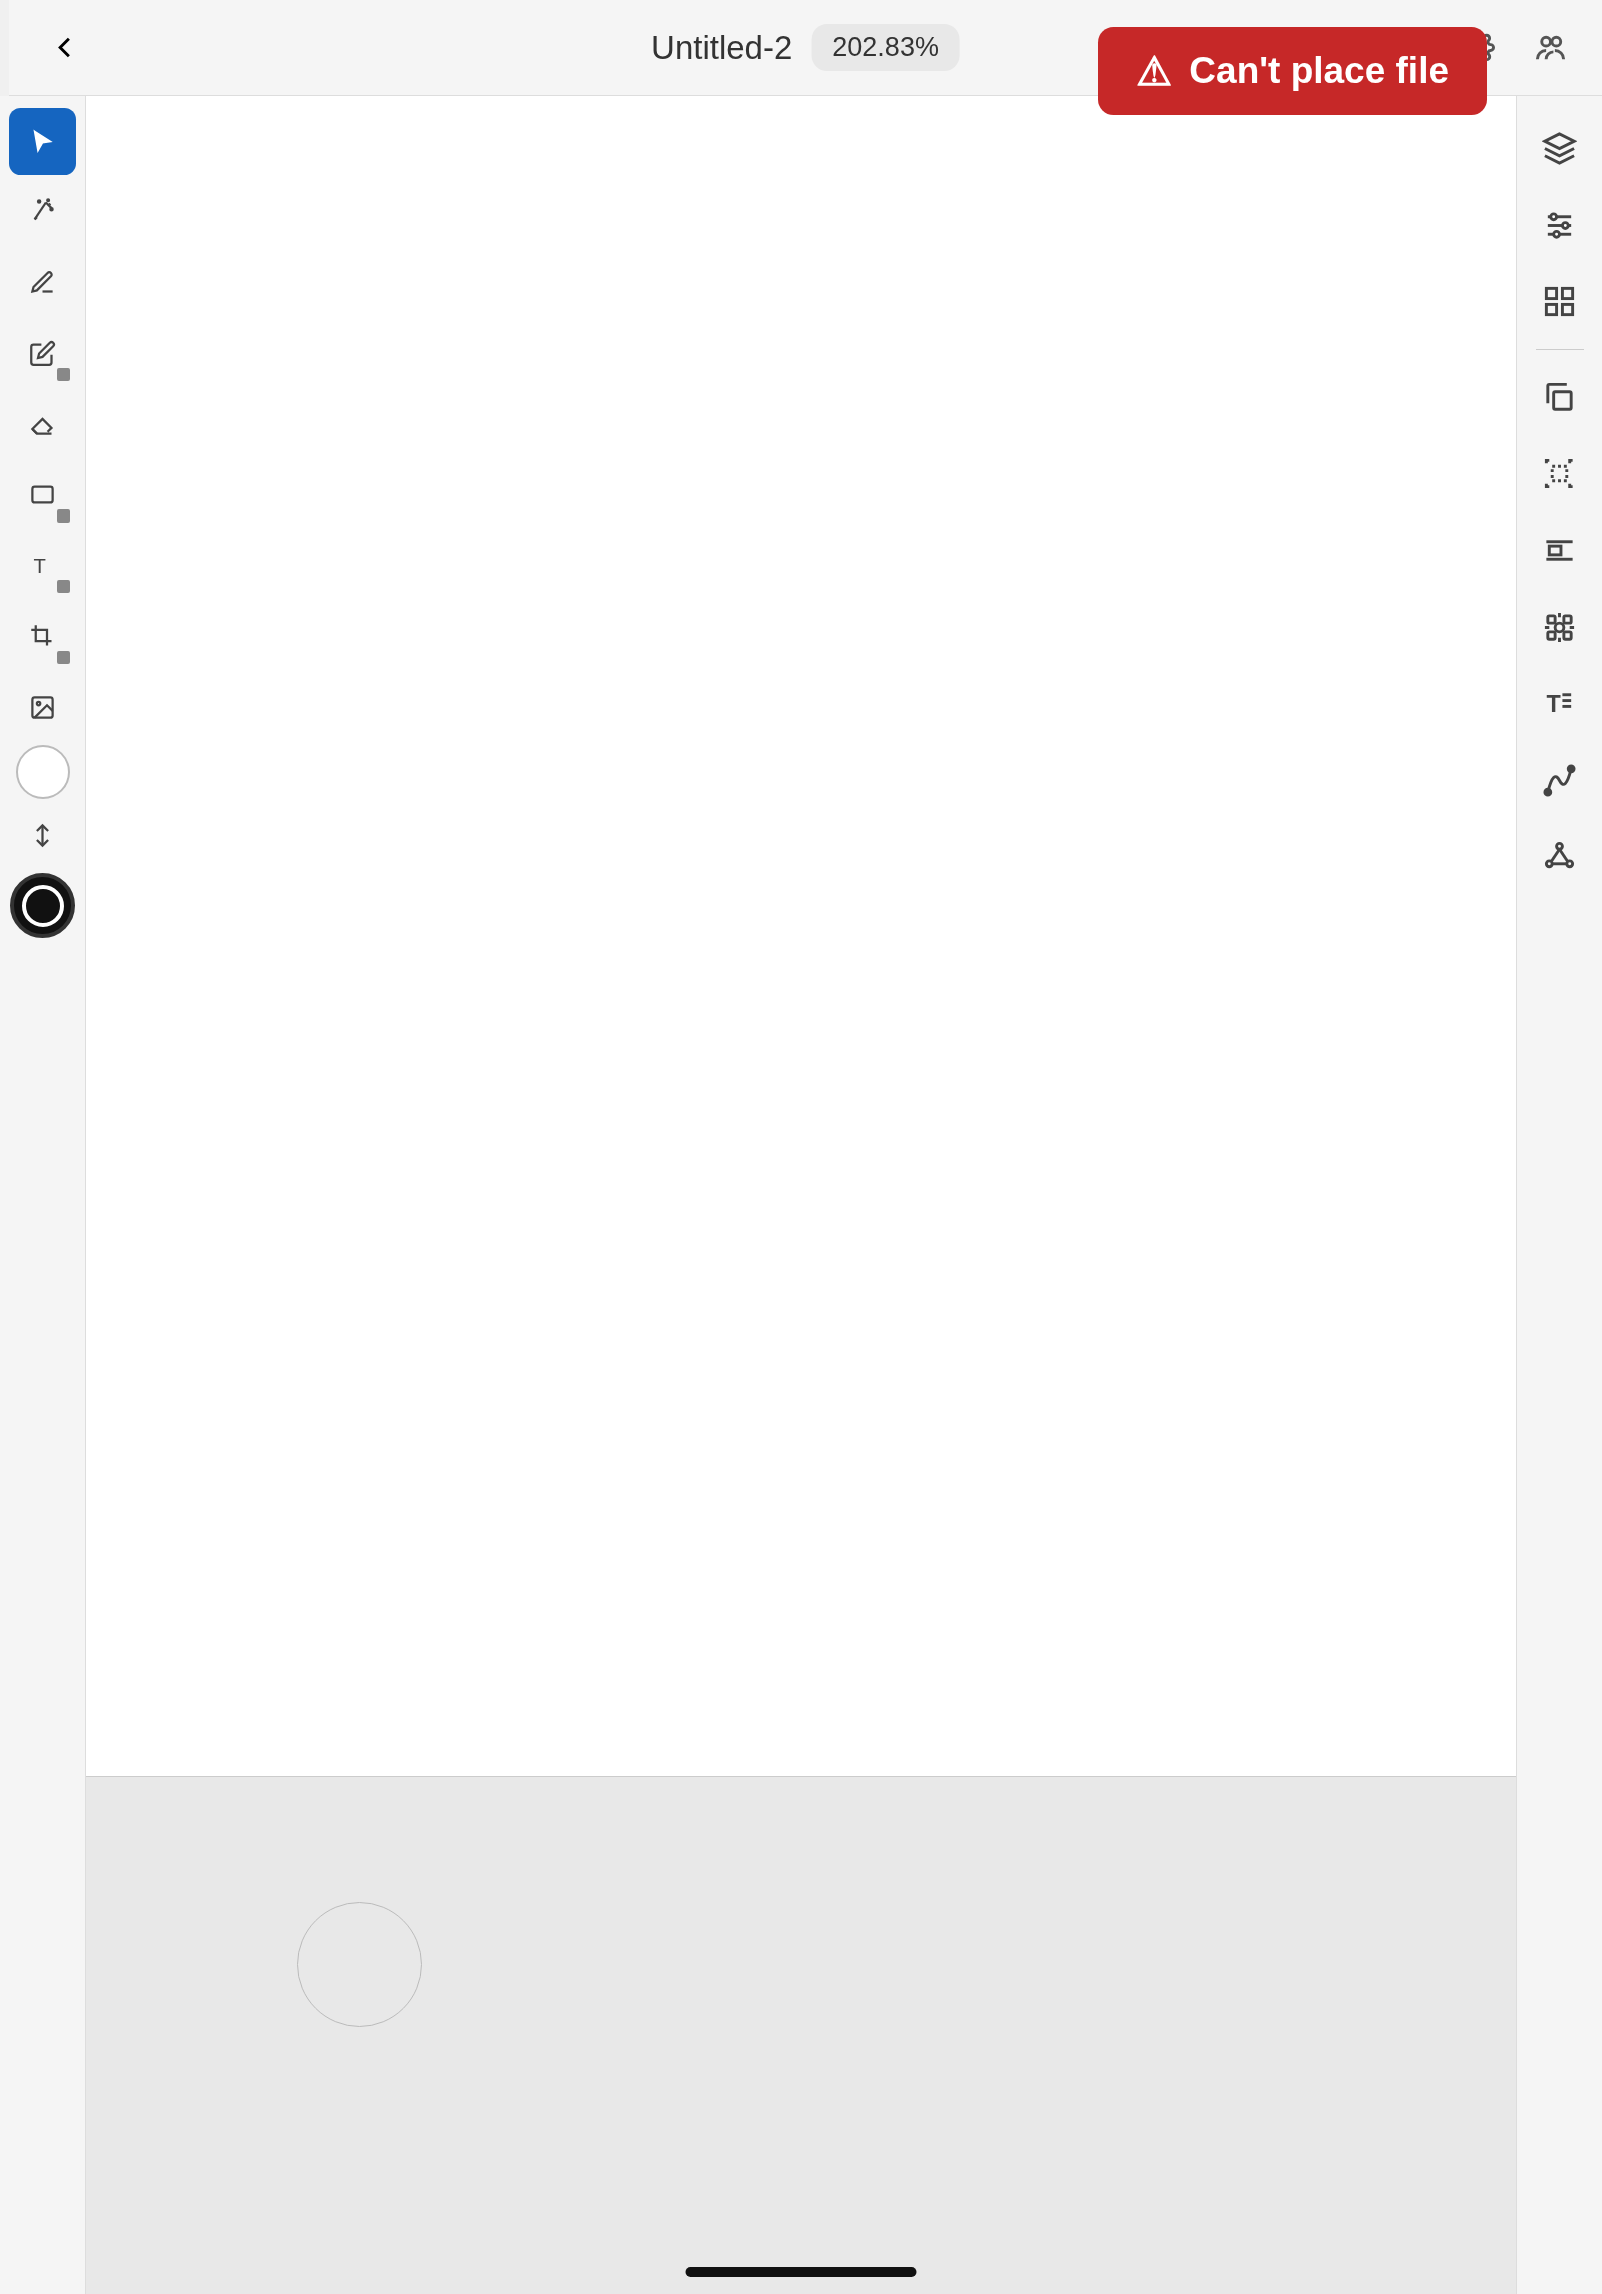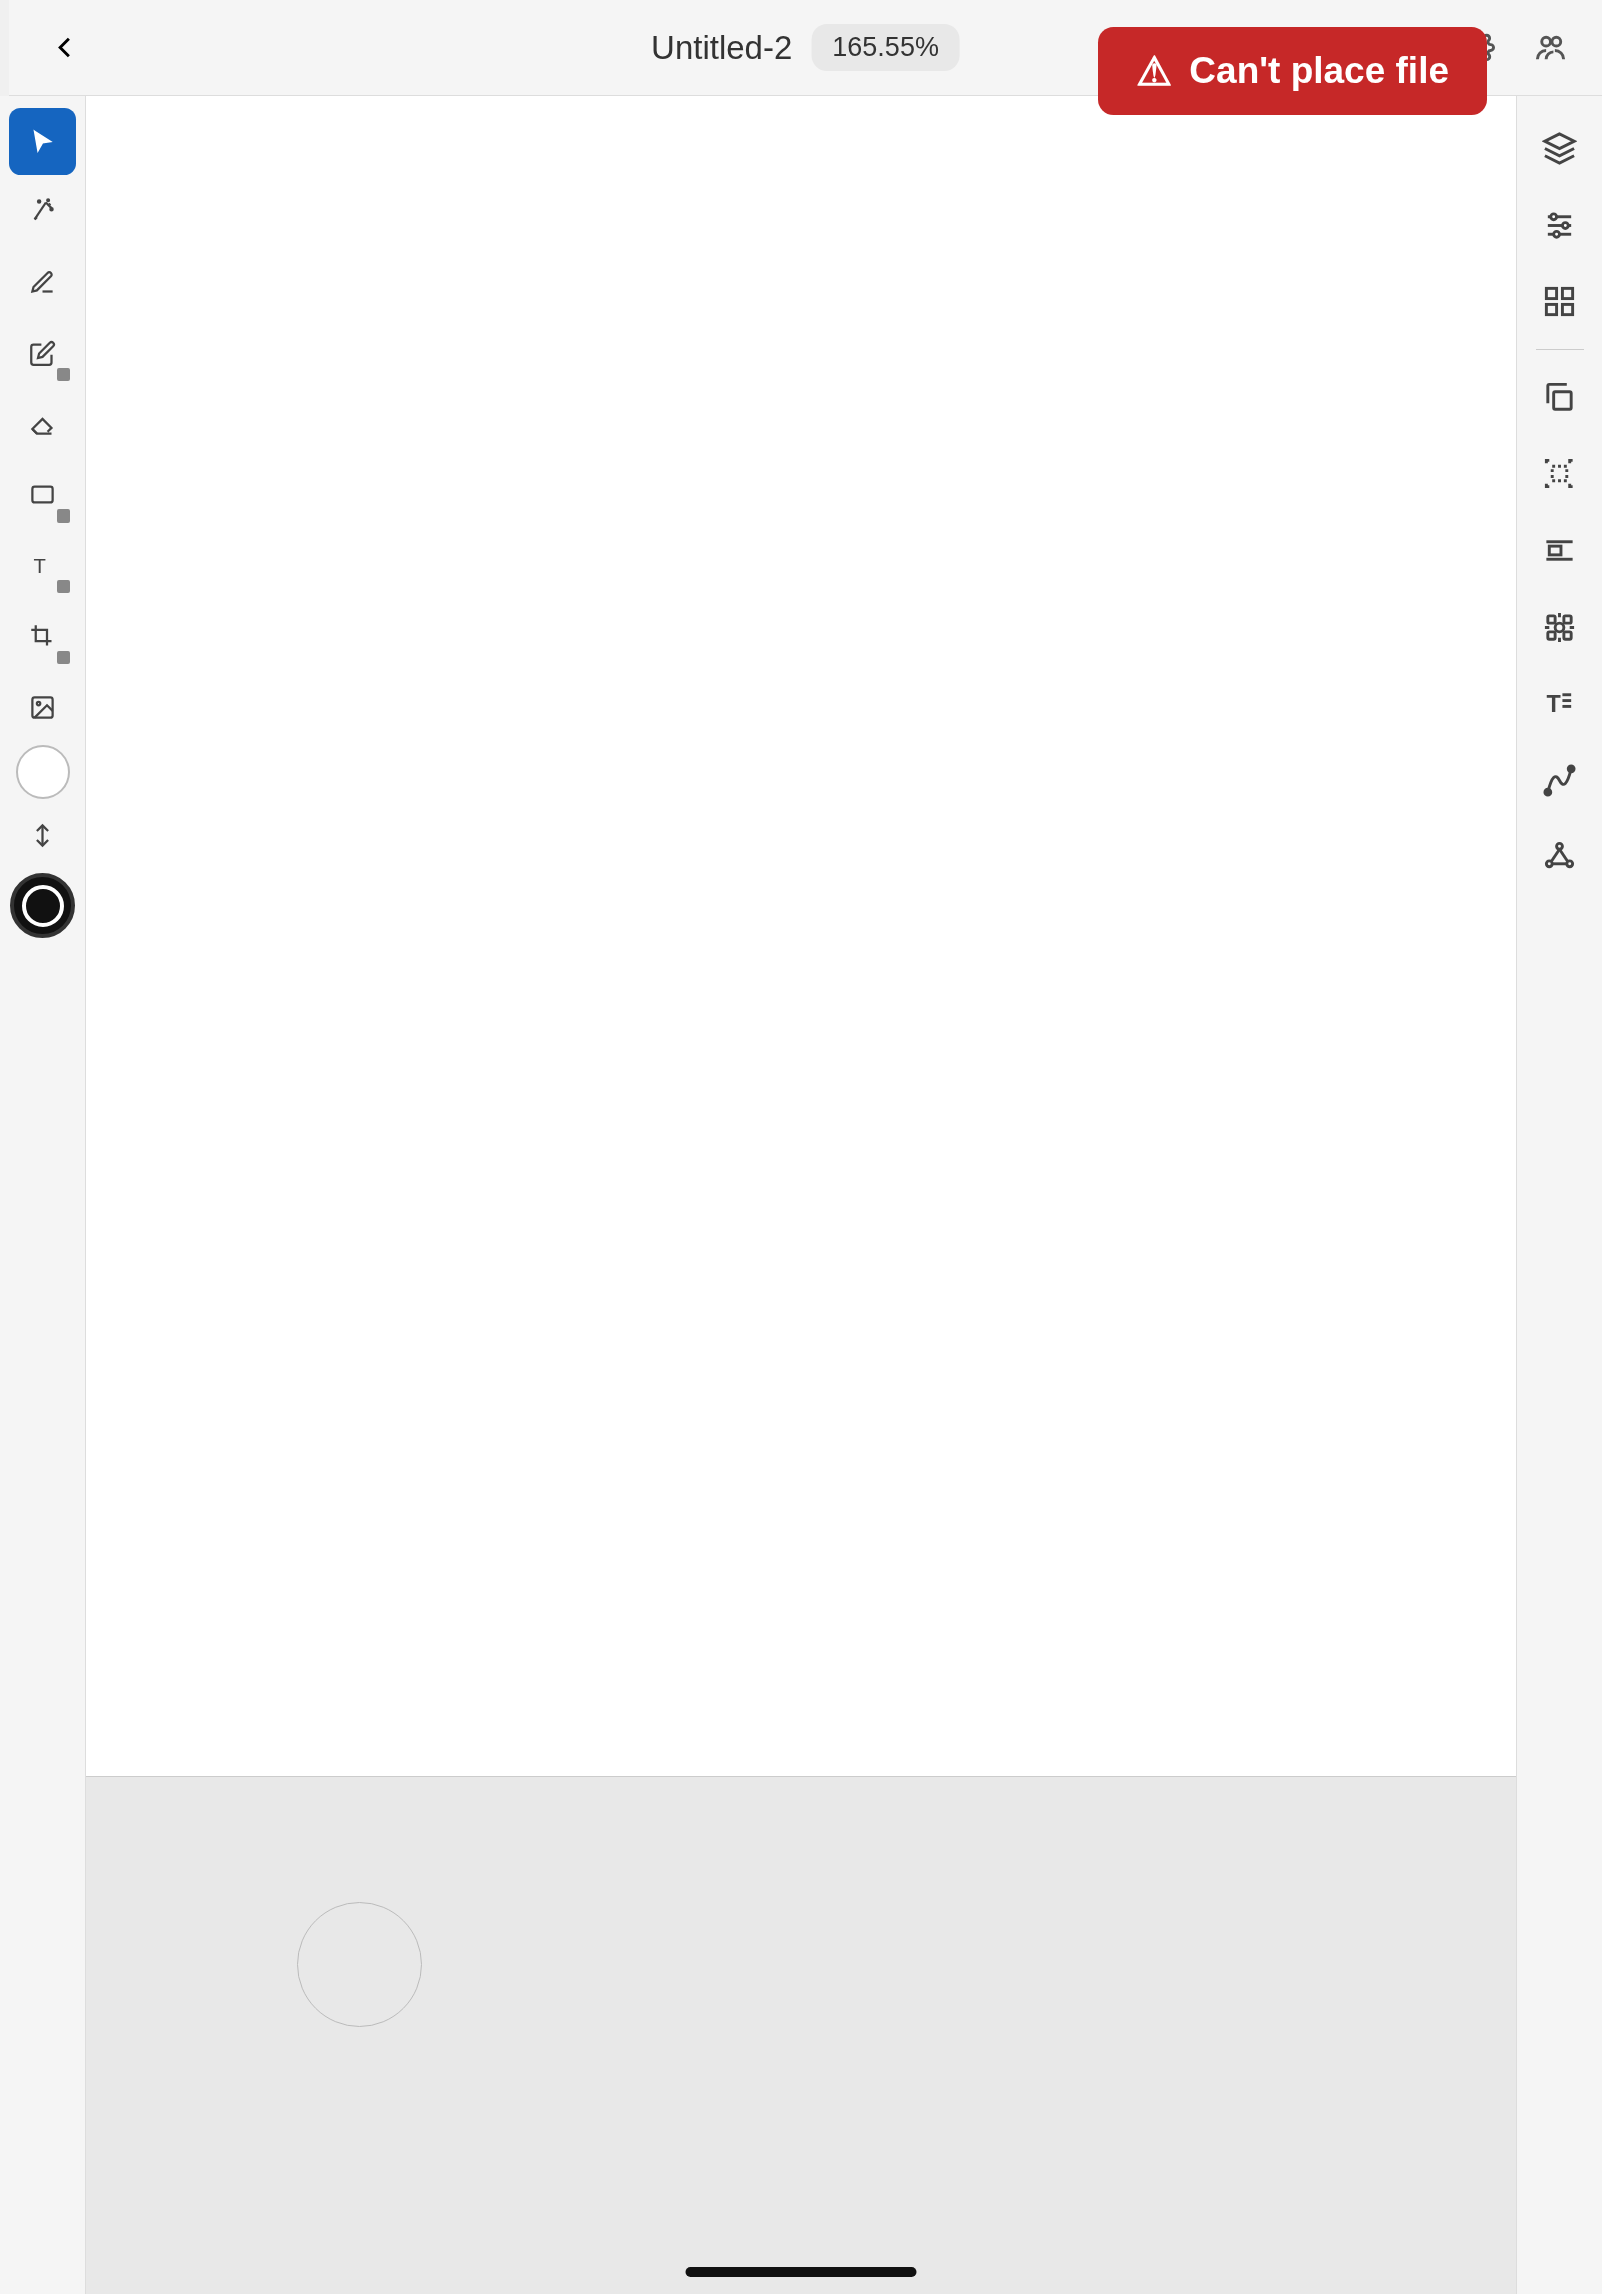--- a/index.html
+++ b/index.html
@@ -282,21 +282,21 @@
 <div class="header">
   <div class="header-left">
     <div class="back-icon-btn">
       <svg class="icon-svg" viewBox="0 0 24 24">
         <polyline points="15 18 9 12 15 6"></polyline>
       </svg>
     </div>
   </div>
   <div class="header-center">
     <span class="doc-title">Untitled-2</span>
-    <span class="zoom-badge">165.55%</span>
+    <span class="zoom-badge">202.83%</span>
   </div>
   <div class="header-right">
     <div class="header-icon">
       <svg class="icon-svg" viewBox="0 0 24 24">
         <path d="M9 14H4V9"></path>
         <path d="M4 14c1.5-5 6-8 11-7a9 9 0 0 1 5 4"></path>
       </svg>
     </div>
     <div class="header-icon">
       <svg class="icon-svg" viewBox="0 0 24 24">

